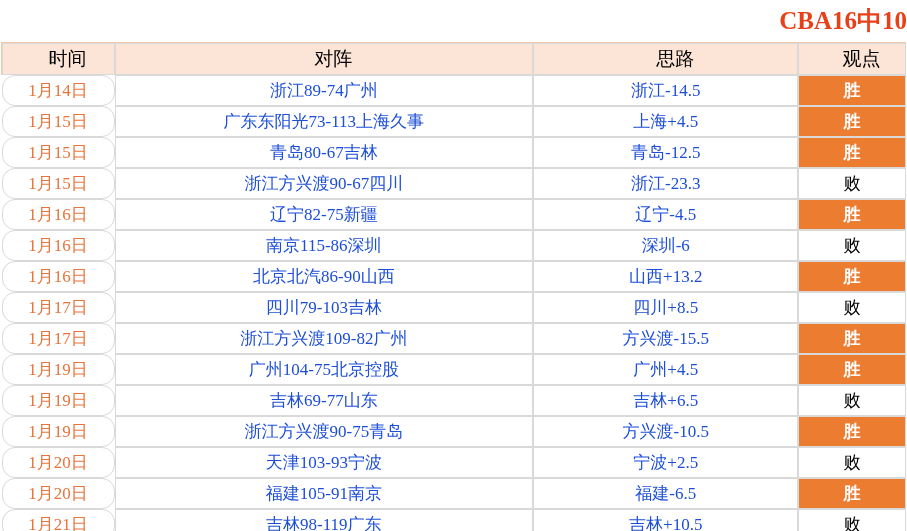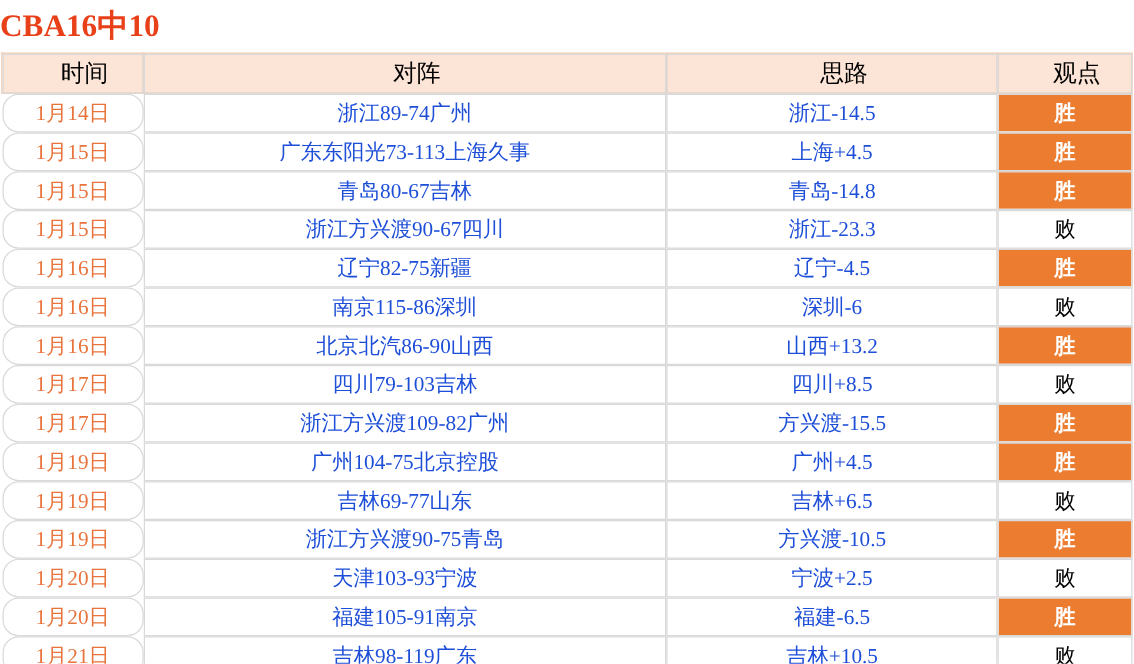--- a/index.html
+++ b/index.html
@@ -13,21 +13,21 @@
     font-family: "Liberation Sans", sans-serif;
     overflow: hidden;
   }
   .page {
     position: relative;
     width: 907px;
     height: 531px;
     background: #ffffff;
   }
   .title {
-    text-align: left;
+    text-align: right;
     font-family: "Liberation Serif", serif;
     font-size: 25px;
     font-weight: bold;
     color: #e8411a;
     padding: 4px 0 5px 0;
     letter-spacing: 0px;
   }
   table.grid {
     border-collapse: collapse;
     width: 905px;
@@ -107,21 +107,21 @@
         </tr>
         <tr>
           <td class="cell-text">1月15日</td>
           <td class="cell-text">广东东阳光73-113上海久事</td>
           <td class="cell-text">上海+4.5</td>
           <td class="view-win">胜</td>
         </tr>
         <tr>
           <td class="cell-text">1月15日</td>
           <td class="cell-text">青岛80-67吉林</td>
-          <td class="cell-text">青岛-14.8</td>
+          <td class="cell-text">青岛-12.5</td>
           <td class="view-win">胜</td>
         </tr>
         <tr>
           <td class="cell-text">1月15日</td>
           <td class="cell-text">浙江方兴渡90-67四川</td>
           <td class="cell-text">浙江-23.3</td>
           <td class="view-lose">败</td>
         </tr>
         <tr>
           <td class="cell-text">1月16日</td>

